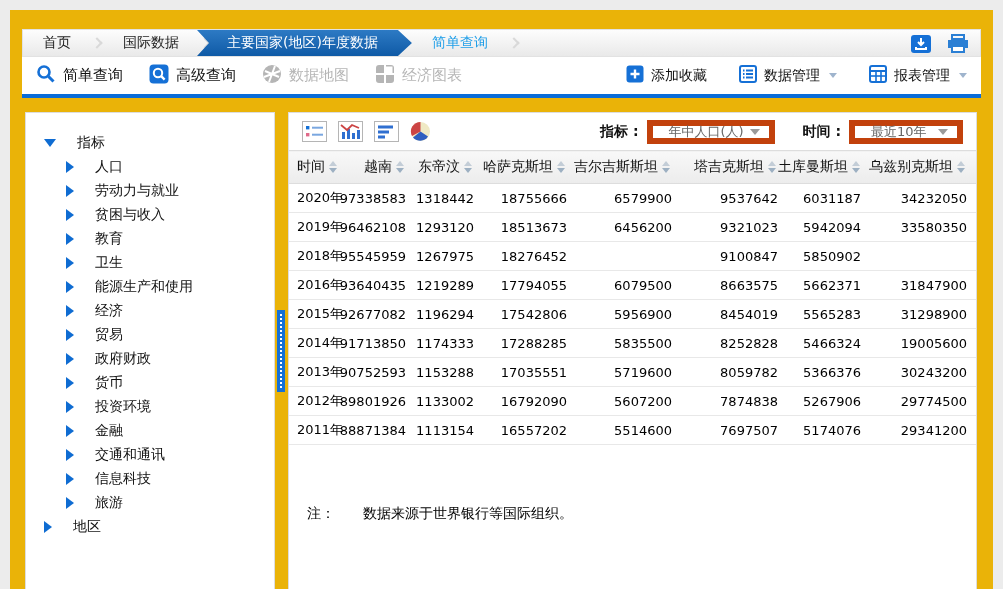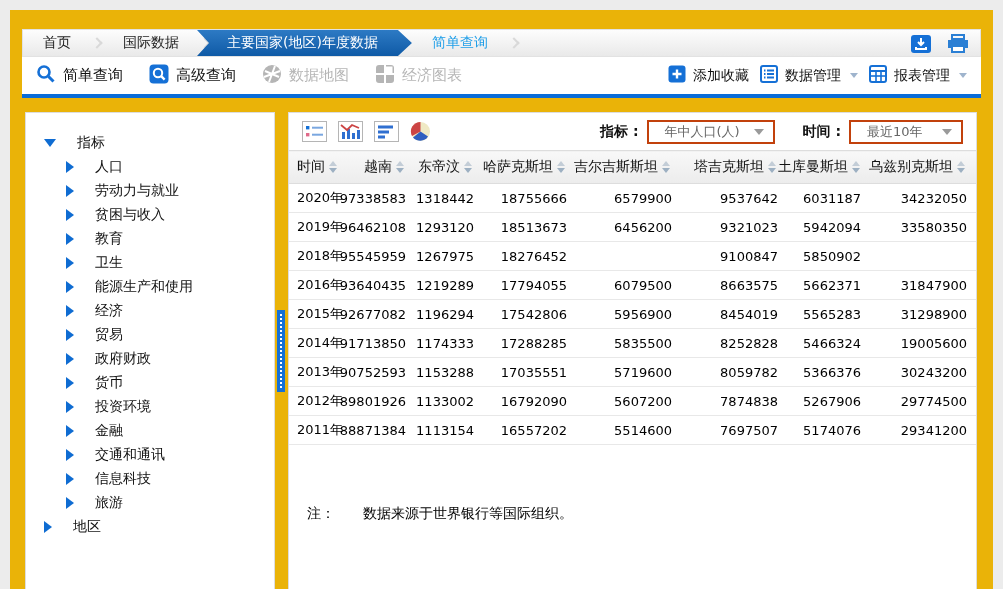--- a/index.html
+++ b/index.html
@@ -28,21 +28,21 @@
   }
   .crumb-link { color:#1e9ee8; }
   .win-icons { position:absolute; right:10px; top:3px; display:flex; gap:13px; align-items:center; }
   .win-icons .wbtn { width:24px; height:22px; display:flex; align-items:center; justify-content:center; cursor:pointer; }
 
   
   .toolbar { position:absolute; left:12px; right:12px; top:47px; height:37px;
     display:flex; align-items:center; padding:0 14px; background:#fff; }
   .tb-item { display:flex; align-items:center; gap:7px; margin-right:26px; font-size:15px; cursor:pointer; }
   .tb-item.disabled { color:#b5b5b5; cursor:default; }
-  .tb-right { margin-left:auto; display:flex; align-items:center; gap:11px; }
+  .tb-right { margin-left:auto; display:flex; align-items:center; gap:32px; }
   .tb-right .tb-item { margin-right:0; font-size:14px; }
   .dd-caret { width:0; height:0; border-left:4px solid transparent; border-right:4px solid transparent;
     border-top:5px solid #9fb4cd; margin-left:2px; }
   .blue-line { position:absolute; left:12px; right:12px; top:84px; height:4px; background:#0a6cd8; }
 
   
   .content { position:absolute; left:15px; right:16px; top:102px; bottom:0; display:flex; }
   .sidebar { width:250px; border:1px solid #ddd; border-bottom:none; background:#fff; padding-top:18px; }
   .tree-row { height:24px; display:flex; align-items:center; gap:21px; cursor:pointer; }
   .tree-row.lv0 { padding-left:18px; }
@@ -55,21 +55,21 @@
   .split-thumb { position:absolute; left:2px; top:198px; width:8px; height:82px; background:#1570d6; cursor:row-resize; }
   .split-thumb::after { content:""; position:absolute; left:3px; top:4px; bottom:4px; width:2px;
     background-image:repeating-linear-gradient(#fff 0 2px, transparent 2px 4px); }
 
   .main { flex:1; border:1px solid #ddd; border-bottom:none; background:#fff;
     display:flex; flex-direction:column; }
   .view-toolbar { height:37px; display:flex; align-items:center; padding:0 13px; }
   .vbtn { margin-right:11px; cursor:pointer; display:flex; align-items:center; }
   .vt-spacer { flex:1; }
   .flabel { font-weight:bold; font-size:14px; margin-right:8px; }
-  .fselect { height:24px; border:2px solid #c2410c; background:#fff; display:flex; align-items:center;
+  .fselect { height:24px; border:6px solid #c2410c; background:#fff; display:flex; align-items:center;
     padding:0 9px 0 16px; color:#666; font-size:13px; cursor:pointer; }
   .fselect .sel-caret { width:0; height:0; border-left:5px solid transparent; border-right:5px solid transparent;
     border-top:6px solid #9a9a9a; margin-left:auto; }
   .fselect.ind { width:128px; margin-right:28px; }
   .fselect.time { width:114px; }
 
   
   table { width:100%; border-collapse:collapse; table-layout:fixed; font-size:13px; }
   thead th { background:linear-gradient(#f8f8f8,#ececec); height:33px;
     border-top:1px solid #ddd; border-bottom:1px solid #ddd;

